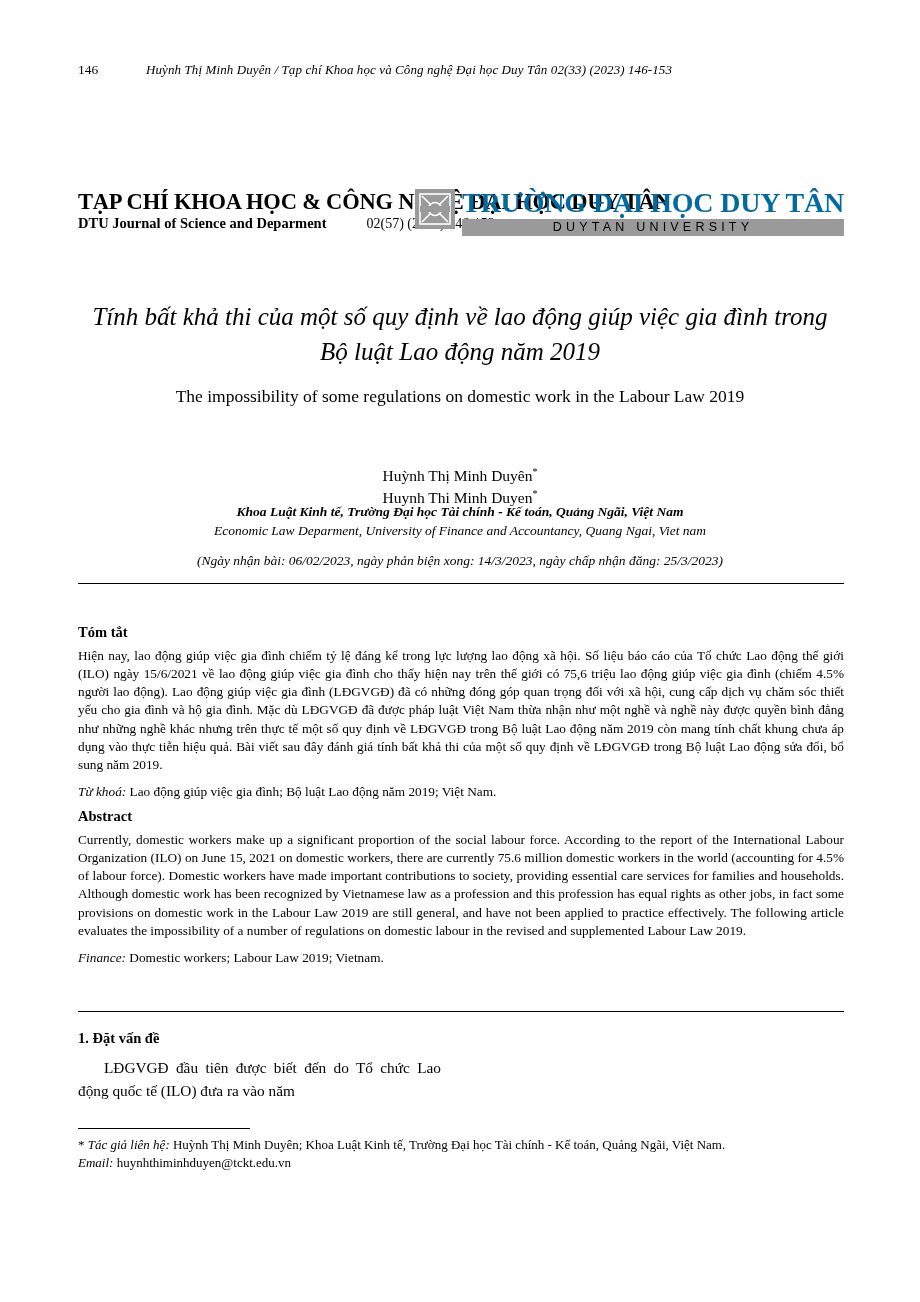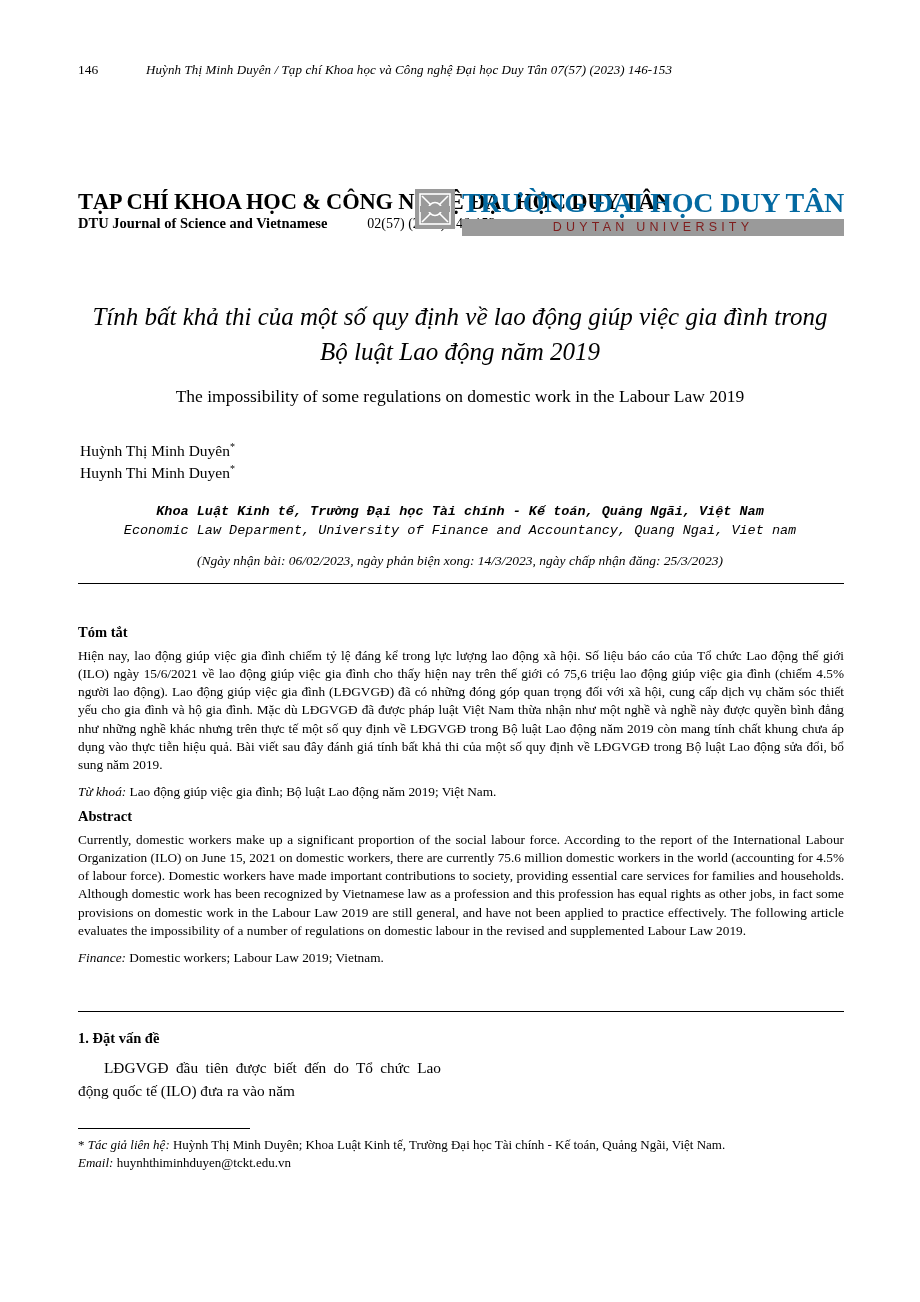--- a/index.html
+++ b/index.html
@@ -107,21 +107,21 @@
     font-family: "Liberation Serif", serif;
     font-weight: bold;
     font-size: 28px;
     color: #0369a1;
     letter-spacing: -0.2px;
     white-space: nowrap;
     line-height: 1.05;
   }
   .dtu-bar {
     background: #9a9a9a;
-    color: #7f1d1d;
+    color: #000000;
     font-family: "Liberation Sans", sans-serif;
     font-size: 12.5px;
     letter-spacing: 4.2px;
     text-align: center;
     padding: 1px 4px 2px 4px;
     margin-top: 2px;
     white-space: nowrap;
   }
 
   
@@ -143,40 +143,40 @@
     width: 760px;
     text-align: center;
     font-size: 17.5px;
     font-family: "Liberation Serif", serif;
   }
 
   
   .authors {
     position: absolute;
     left: 80px;
-    top: 440px;
-    width: 760px;
-    text-align: left;
+    top: 465px;
+    width: 760px;
+    text-align: center;
     font-size: 15.5px;
     line-height: 1.42;
     font-family: "Liberation Serif", serif;
   }
   .authors sup { font-size: 10px; vertical-align: super; }
 
   
   .affil {
     position: absolute;
     left: 80px;
     top: 503px;
     width: 760px;
     text-align: center;
     font-size: 13.5px;
     font-style: italic;
     line-height: 1.38;
-    font-family: Liberation Mono, monospace;
+    font-family: Liberation Serif, serif;
   }
   .affil .aff-vn { font-weight: bold; font-style: italic; }
 
   
   .dates {
     position: absolute;
     left: 80px;
     top: 553px;
     width: 760px;
     text-align: center;
@@ -276,28 +276,28 @@
   .footnote i { font-style: italic; margin-top: 24px; }
   .footnote .fn-email-line { display: block; }
 </style>
 </head>
 <body>
 
 <div class="page">
 
   <div class="runhead">
     <span class="runhead-pageno">146</span>
-    <span class="runhead-text">Huỳnh Thị Minh Duyên / Tạp chí Khoa học và Công nghệ Đại học Duy Tân 07(57) (2023) 146-153</span>
+    <span class="runhead-text">Huỳnh Thị Minh Duyên / Tạp chí Khoa học và Công nghệ Đại học Duy Tân 02(33) (2023) 146-153</span>
   </div>
 
   <div class="masthead">
     <div class="masthead-left">
       <div class="mast-title">TẠP CHÍ KHOA HỌC &amp; CÔNG NGHỆ ĐẠI HỌC DUY TÂN</div>
       <div class="mast-sub-row">
-        <span class="mast-sub">DTU Journal of Science and Vietnamese</span>
+        <span class="mast-sub">DTU Journal of Science and Deparment</span>
         <span class="mast-issue">02(57) (2023) 146-153</span>
       </div>
     </div>
     <div class="masthead-right">
       <div class="dtu-mark">
         <svg width="40" height="40" viewBox="0 0 40 40" aria-hidden="true">
           <rect x="0" y="0" width="40" height="40" fill="#9a9a9a"></rect>
           <rect x="5" y="5" width="30" height="30" fill="none" stroke="#ffffff" stroke-width="1.6"></rect>
           <path d="M7 7 L33 33 M33 7 L7 33" stroke="#ffffff" stroke-width="1.6" fill="none"></path>
           <circle cx="20" cy="20" r="6.5" fill="#9a9a9a" stroke="#ffffff" stroke-width="1.6"></circle>

